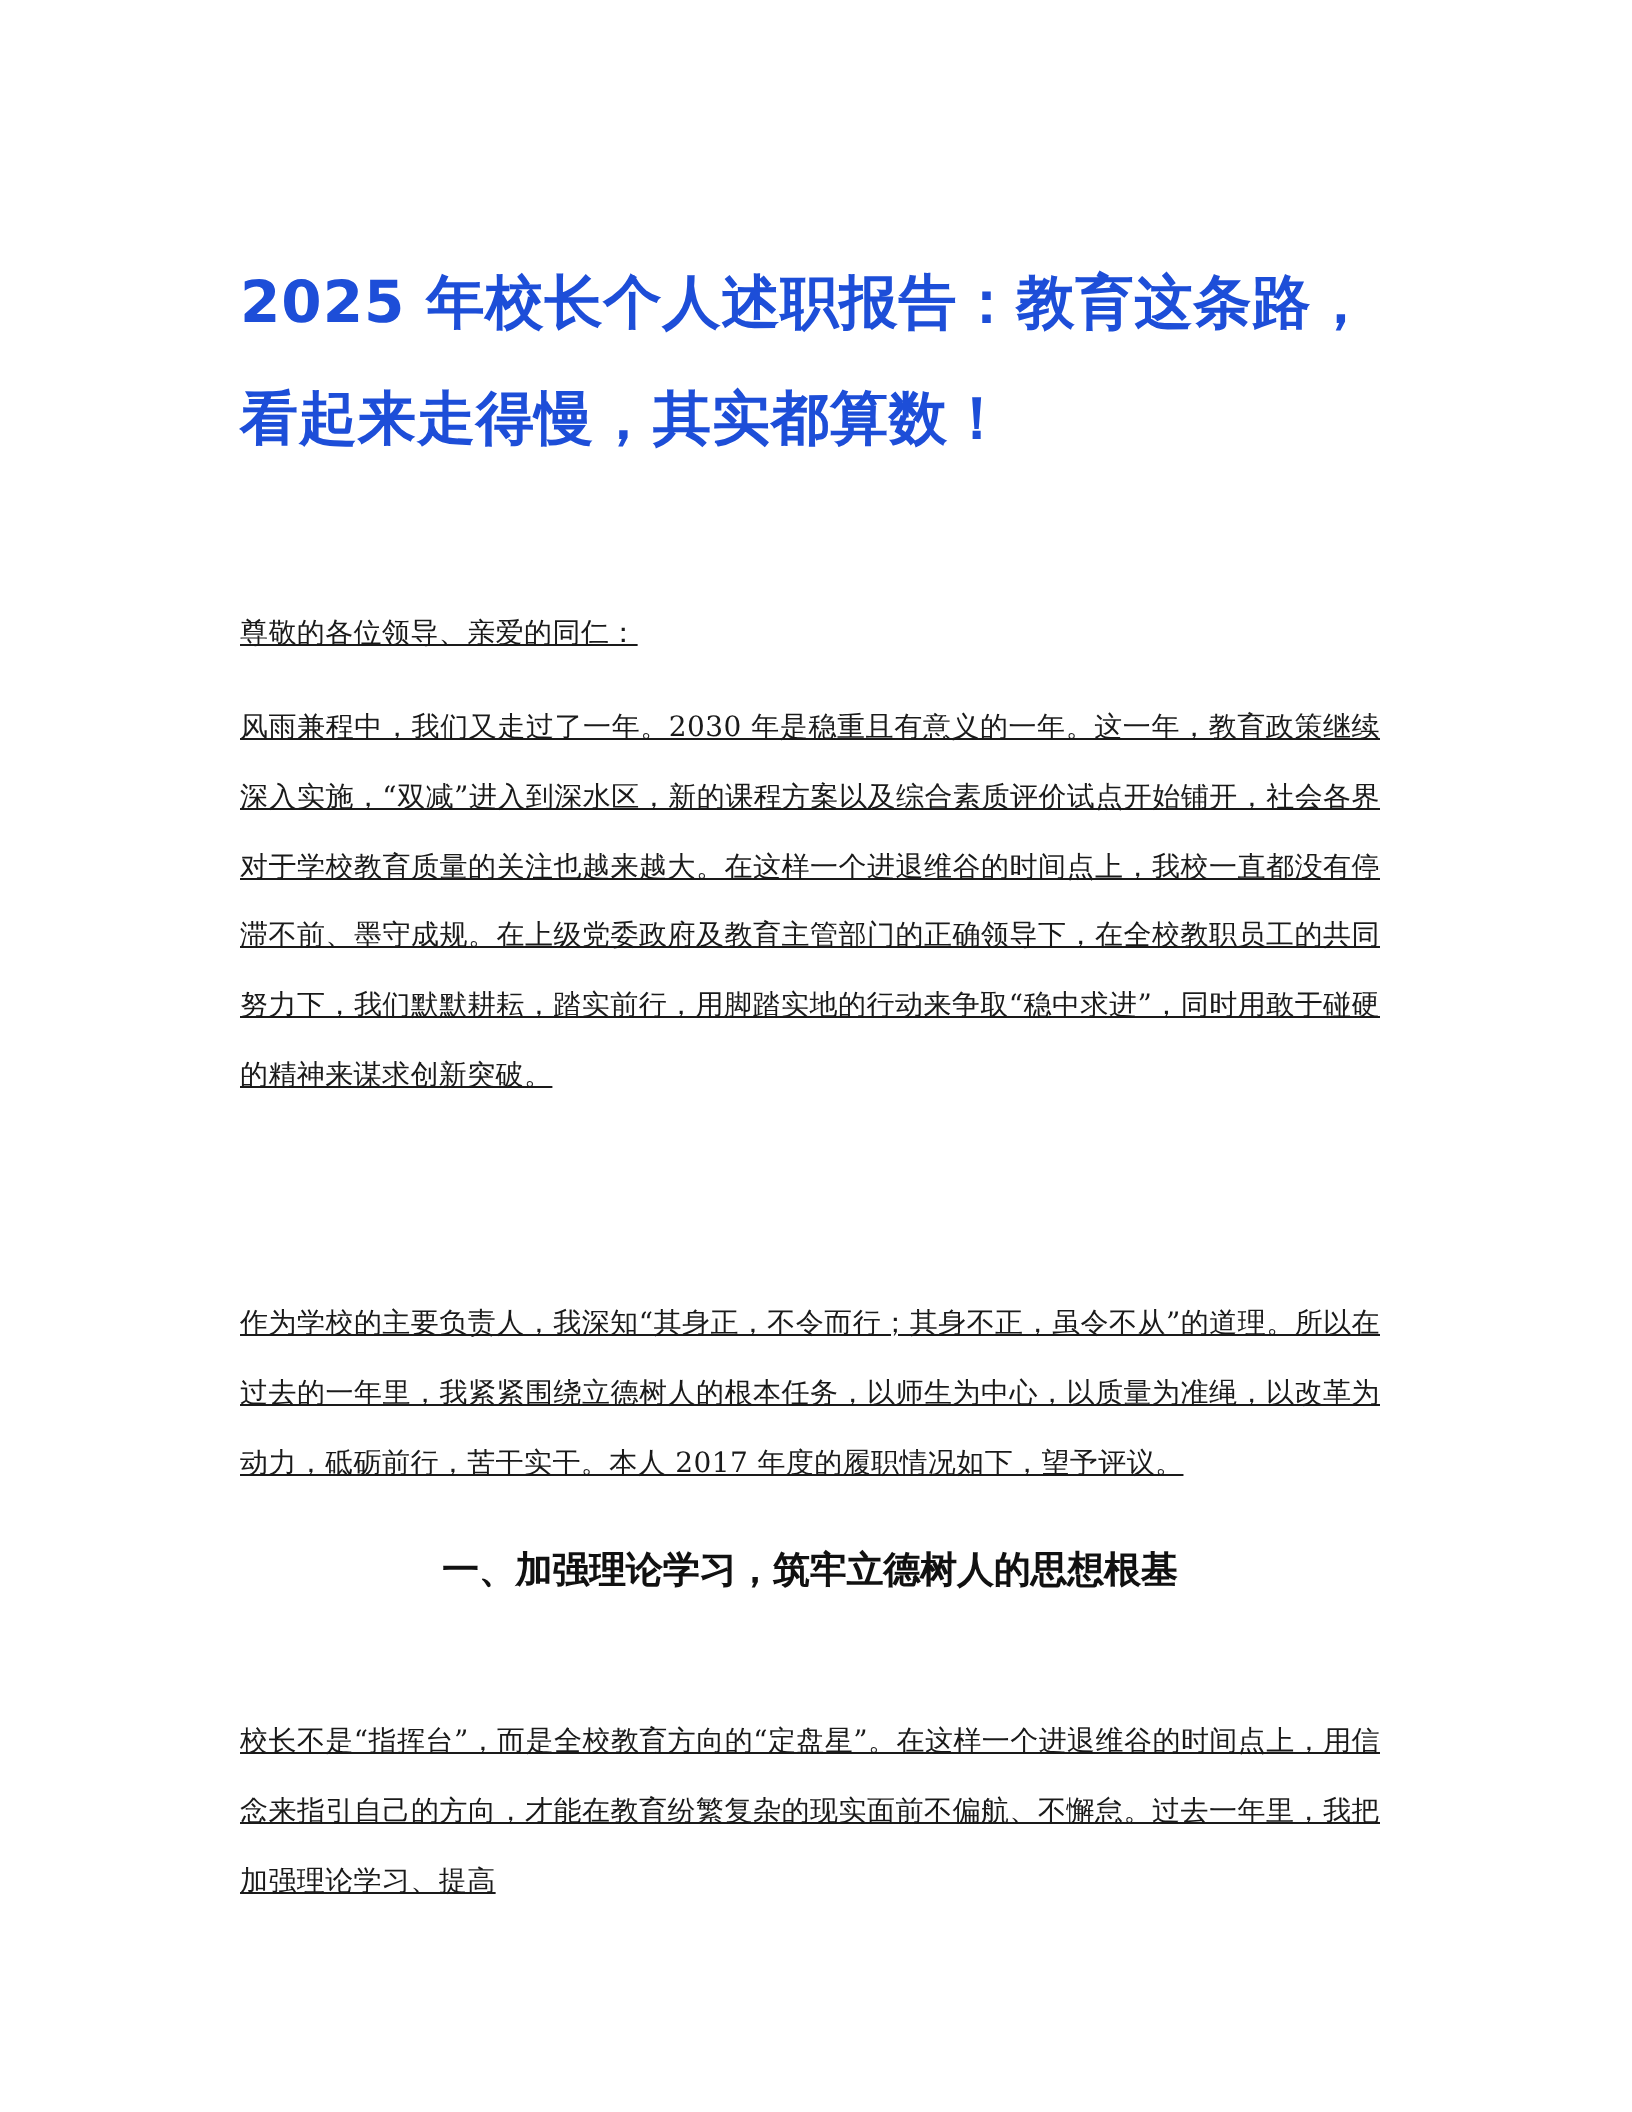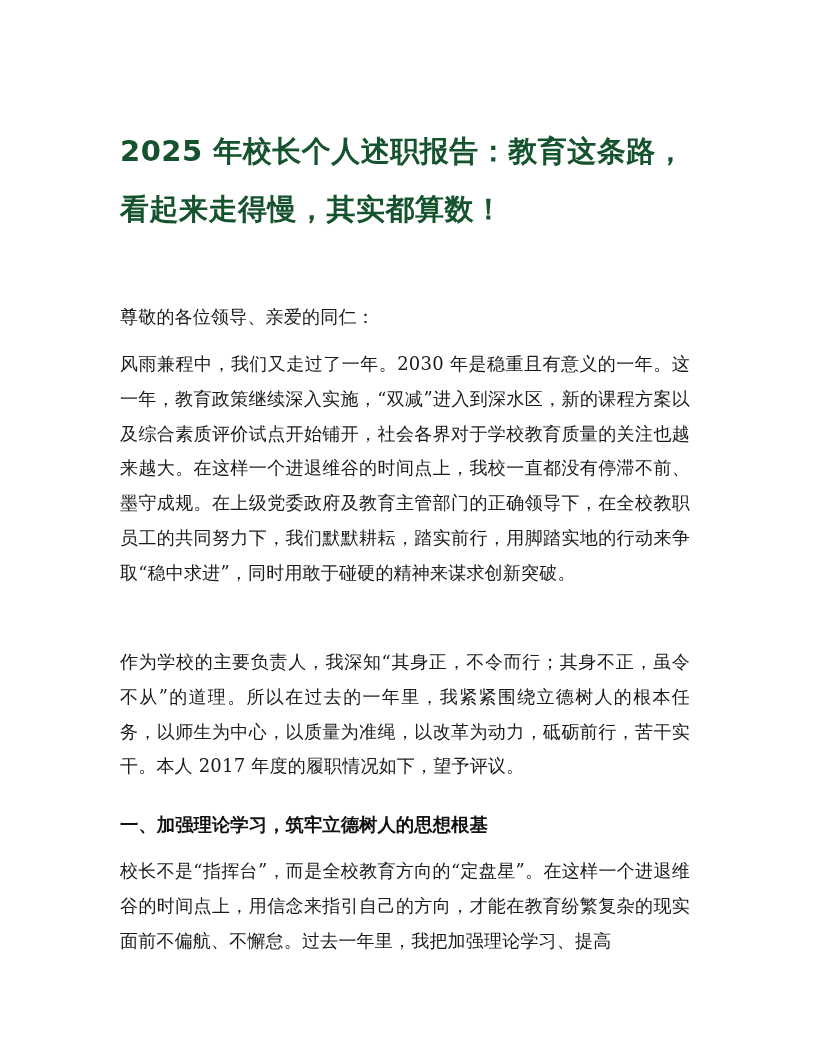--- a/index.html
+++ b/index.html
@@ -1,34 +1,34 @@
 <!DOCTYPE html>
 <html><head>
 <meta charset="utf-8">
 <style>
   html, body { margin: 0; padding: 0; background: #ffffff; }
   body { width: 816px; height: 1056px; position: relative; overflow: hidden;
          font-family: "DejaVu Serif", "Liberation Serif", serif; color: #1a1a1a; }
   .page { position: absolute; left: 120px; top: 0; width: 570px; }
   .title { position: absolute; left: 0; top: 122px; width: 580px;
            font-family: "DejaVu Sans", "Liberation Sans", sans-serif;
-           font-weight: bold; font-size: 29px; line-height: 58px; letter-spacing: 0.5px; color: #14532d; }
-  .para { position: absolute; left: 0; width: 570px; font-size: 18px; line-height: 34.8px;
-          letter-spacing: 0.2px; margin: 0; text-align: justify; }
+           font-weight: bold; font-size: 29px; line-height: 58px; letter-spacing: 0.5px; color: #1d4ed8; }
+  .para { position: absolute; left: 0; width: 570px; font-size: 14px; line-height: 34.8px;
+          letter-spacing: 0.2px; margin: 0; text-align: justify; text-decoration: underline; }
   .heading { position: absolute; left: 0; width: 570px; font-family: "DejaVu Sans", "Liberation Sans", sans-serif;
              font-weight: bold; font-size: 18.4px; line-height: 34px; margin: 0; color: #111; }
 </style>
 </head>
 <body>
 
 <div class="page">
   <div class="title">2025 年校长个人述职报告：教育这条路，看起来走得慢，其实都算数！</div>
 
   <p class="para" style="top:300px;">尊敬的各位领导、亲爱的同仁：</p>
 
   <p class="para" style="top:347px;">风雨兼程中，我们又走过了一年。2030 年是稳重且有意义的一年。这一年，教育政策继续深入实施，“双减”进入到深水区，新的课程方案以及综合素质评价试点开始铺开，社会各界对于学校教育质量的关注也越来越大。在这样一个进退维谷的时间点上，我校一直都没有停滞不前、墨守成规。在上级党委政府及教育主管部门的正确领导下，在全校教职员工的共同努力下，我们默默耕耘，踏实前行，用脚踏实地的行动来争取“稳中求进”，同时用敢于碰硬的精神来谋求创新突破。</p>
 
   <p class="para" style="top:645px;">作为学校的主要负责人，我深知“其身正，不令而行；其身不正，虽令不从”的道理。所以在过去的一年里，我紧紧围绕立德树人的根本任务，以师生为中心，以质量为准绳，以改革为动力，砥砺前行，苦干实干。本人 2017 年度的履职情况如下，望予评议。</p>
 
-  <h2 class="heading" style="top:808px;">一、加强理论学习，筑牢立德树人的思想根基</h2>
+  <h2 class="heading" style="top:769px;text-align:center;">一、加强理论学习，筑牢立德树人的思想根基</h2>
 
   <p class="para" style="top:854px;">校长不是“指挥台”，而是全校教育方向的“定盘星”。在这样一个进退维谷的时间点上，用信念来指引自己的方向，才能在教育纷繁复杂的现实面前不偏航、不懈怠。过去一年里，我把加强理论学习、提高</p>
 </div>
 
 </body></html>

